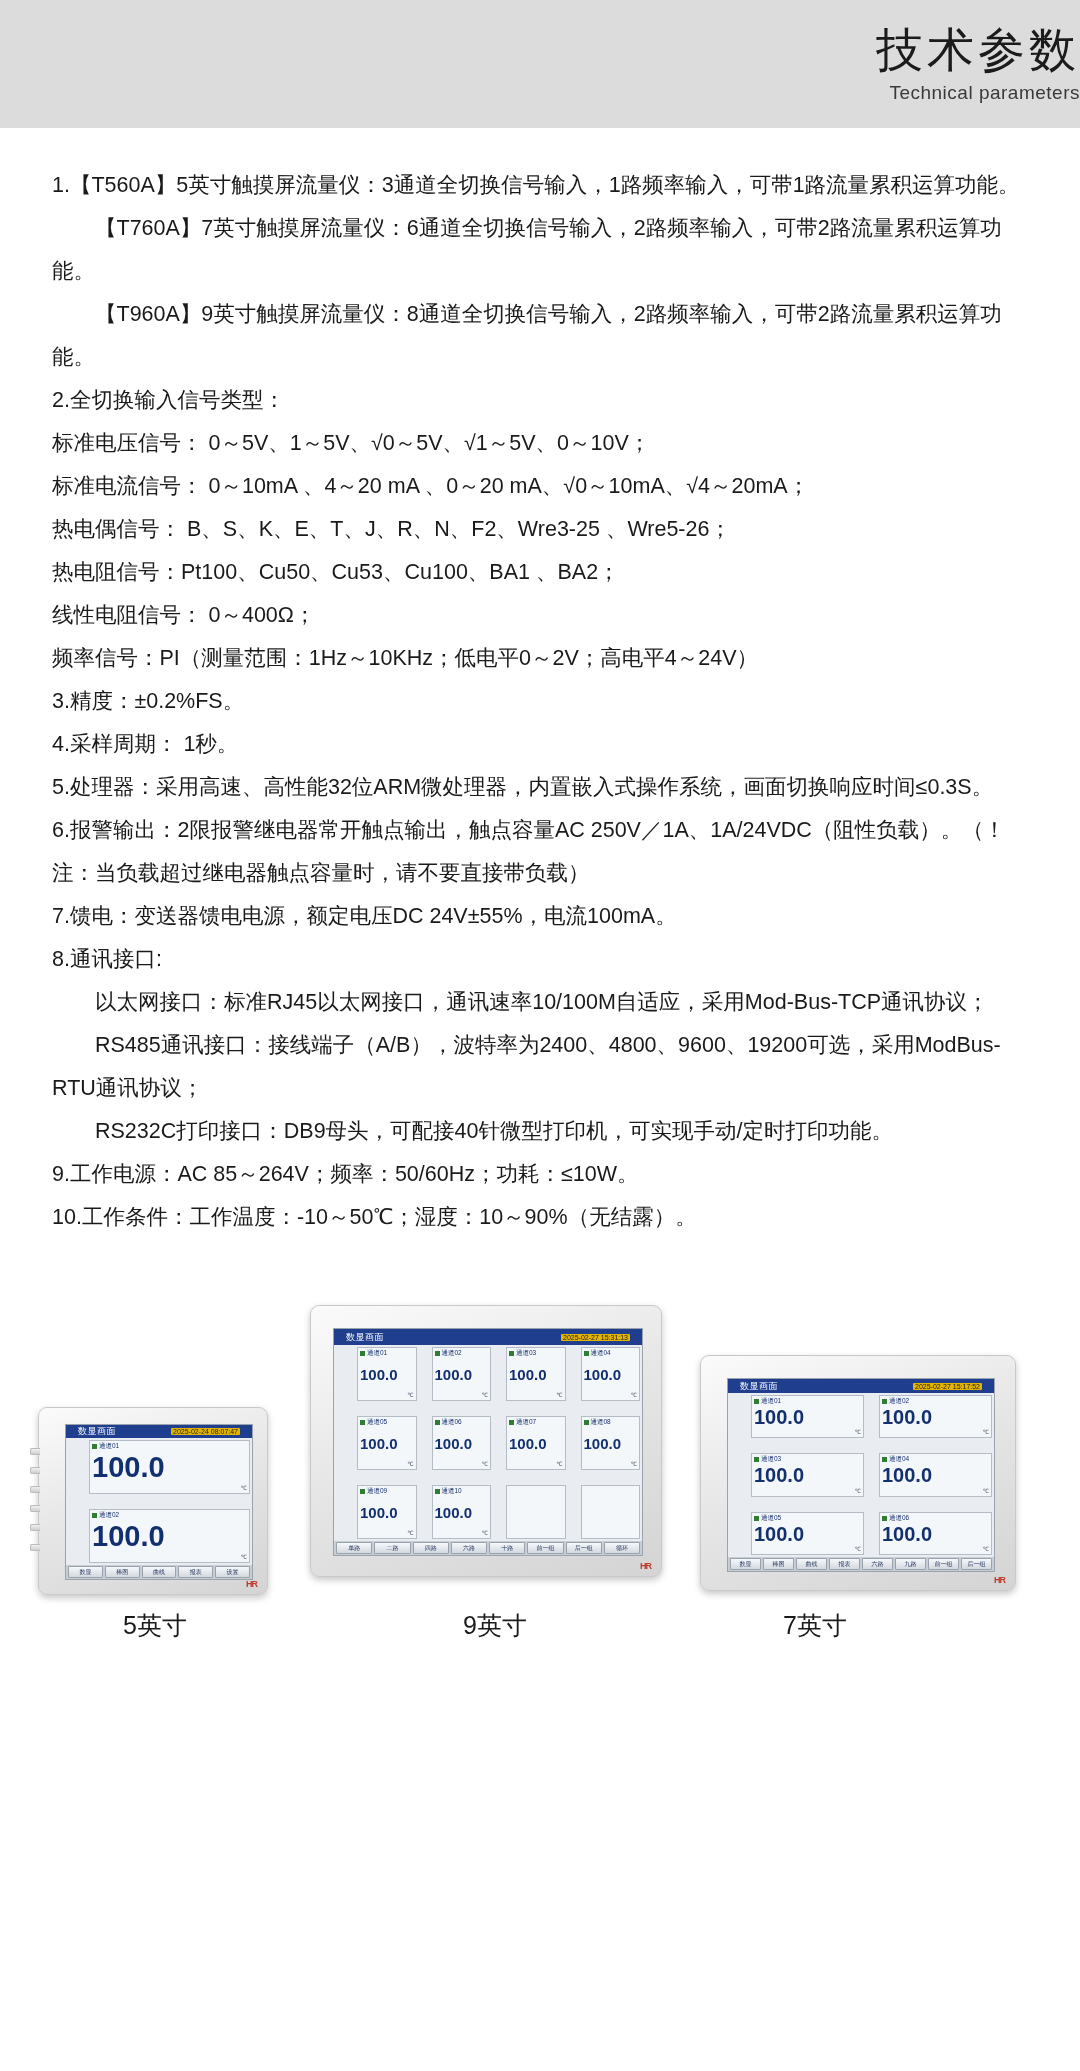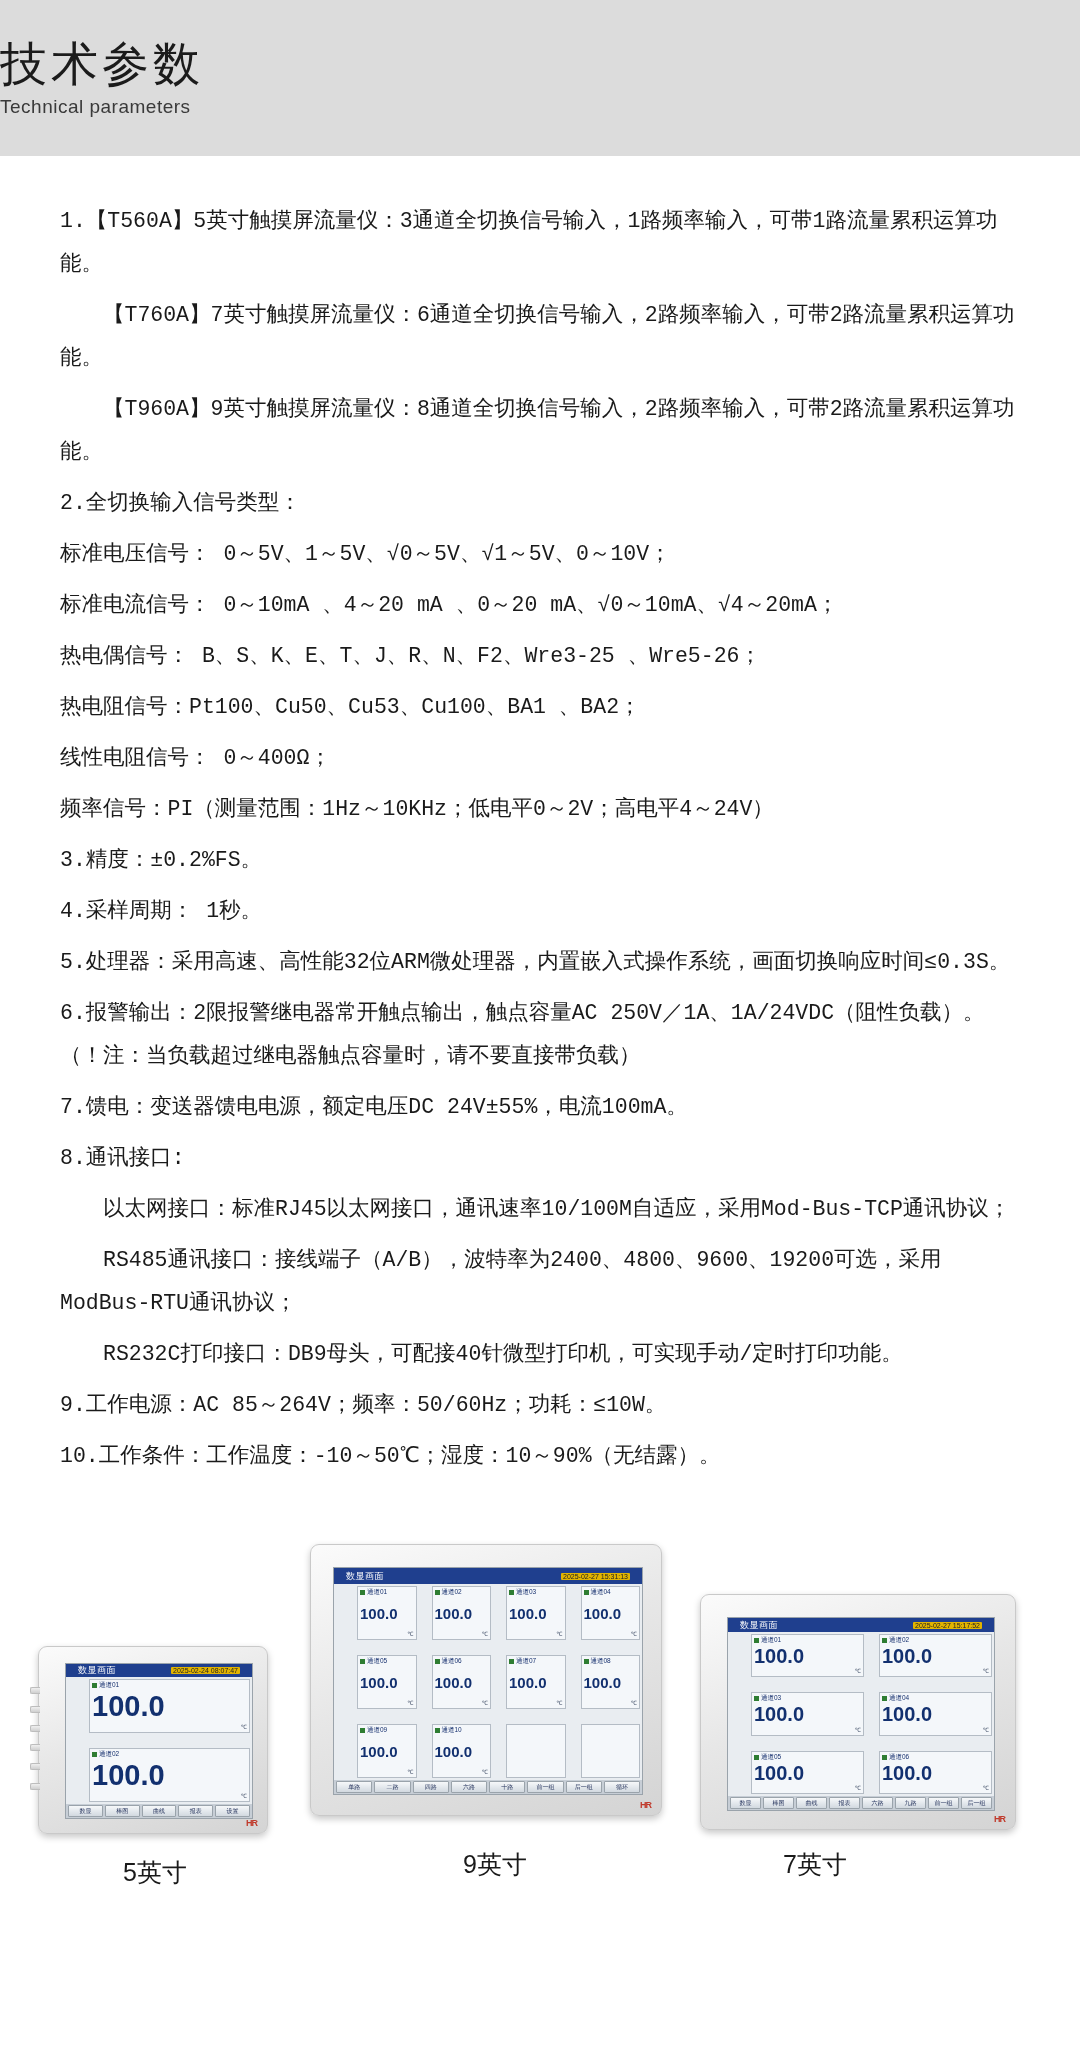--- a/index.html
+++ b/index.html
@@ -7,25 +7,25 @@
     width: 1080px;
     height: 2071px;
     background: #ffffff;
     font-family: "Liberation Sans", sans-serif;
     overflow: hidden;
   }
 
   
   .banner {
     width: 1080px;
-    height: 156px;
+    height: 128px;
     background: #dcdcdc;
     display: flex;
     flex-direction: column;
-    align-items: flex-start;
+    align-items: flex-end;
     justify-content: center;
   }
   .banner-title {
     font-size: 47px;
     letter-spacing: 4px;
     color: #1b1b1b;
     font-weight: normal;
     line-height: 1.1;
   }
   .banner-sub {
@@ -35,21 +35,21 @@
     margin-top: 6px;
   }
 
   
   .specs {
     padding: 36px 52px 0 52px;
     font-size: 21.5px;
     line-height: 43px;
     color: #1a1a1a;
   }
-  .specs p { margin: 8px; font-family: Liberation Mono, monospace; }
+  .specs p { margin: 0; }
   .indent { text-indent: 2em; }
 
   
   .devices {
     position: relative;
     width: 1080px;
     height: 430px;
     margin-top: 18px;
   }
 
@@ -179,21 +179,21 @@
   #dev9 { left: 310px; top: 48px; width: 352px; height: 272px; }
   #dev9 .screen { left: 22px; top: 22px; right: 18px; bottom: 20px; }
   #dev9 .scr-top { height: 16px; }
 
   
   #dev7 { left: 700px; top: 98px; width: 316px; height: 236px; }
   #dev7 .screen { left: 26px; top: 22px; right: 20px; bottom: 18px; }
   #dev7 .scr-top { height: 14px; }
   #dev7 .tile .val { font-size: 20px; }
 
-  #cap5 { left: 80px;  top: 352px; width: 150px; margin-top: 8px; }
+  #cap5 { left: 80px;  top: 352px; width: 150px; }
   #cap9 { left: 400px; top: 352px; width: 190px; }
   #cap7 { left: 720px; top: 352px; width: 190px; }
 </style>
 </head>
 <body>
 
 <div class="banner">
   <div class="banner-title">技术参数</div>
   <div class="banner-sub">Technical parameters</div>
 </div>

